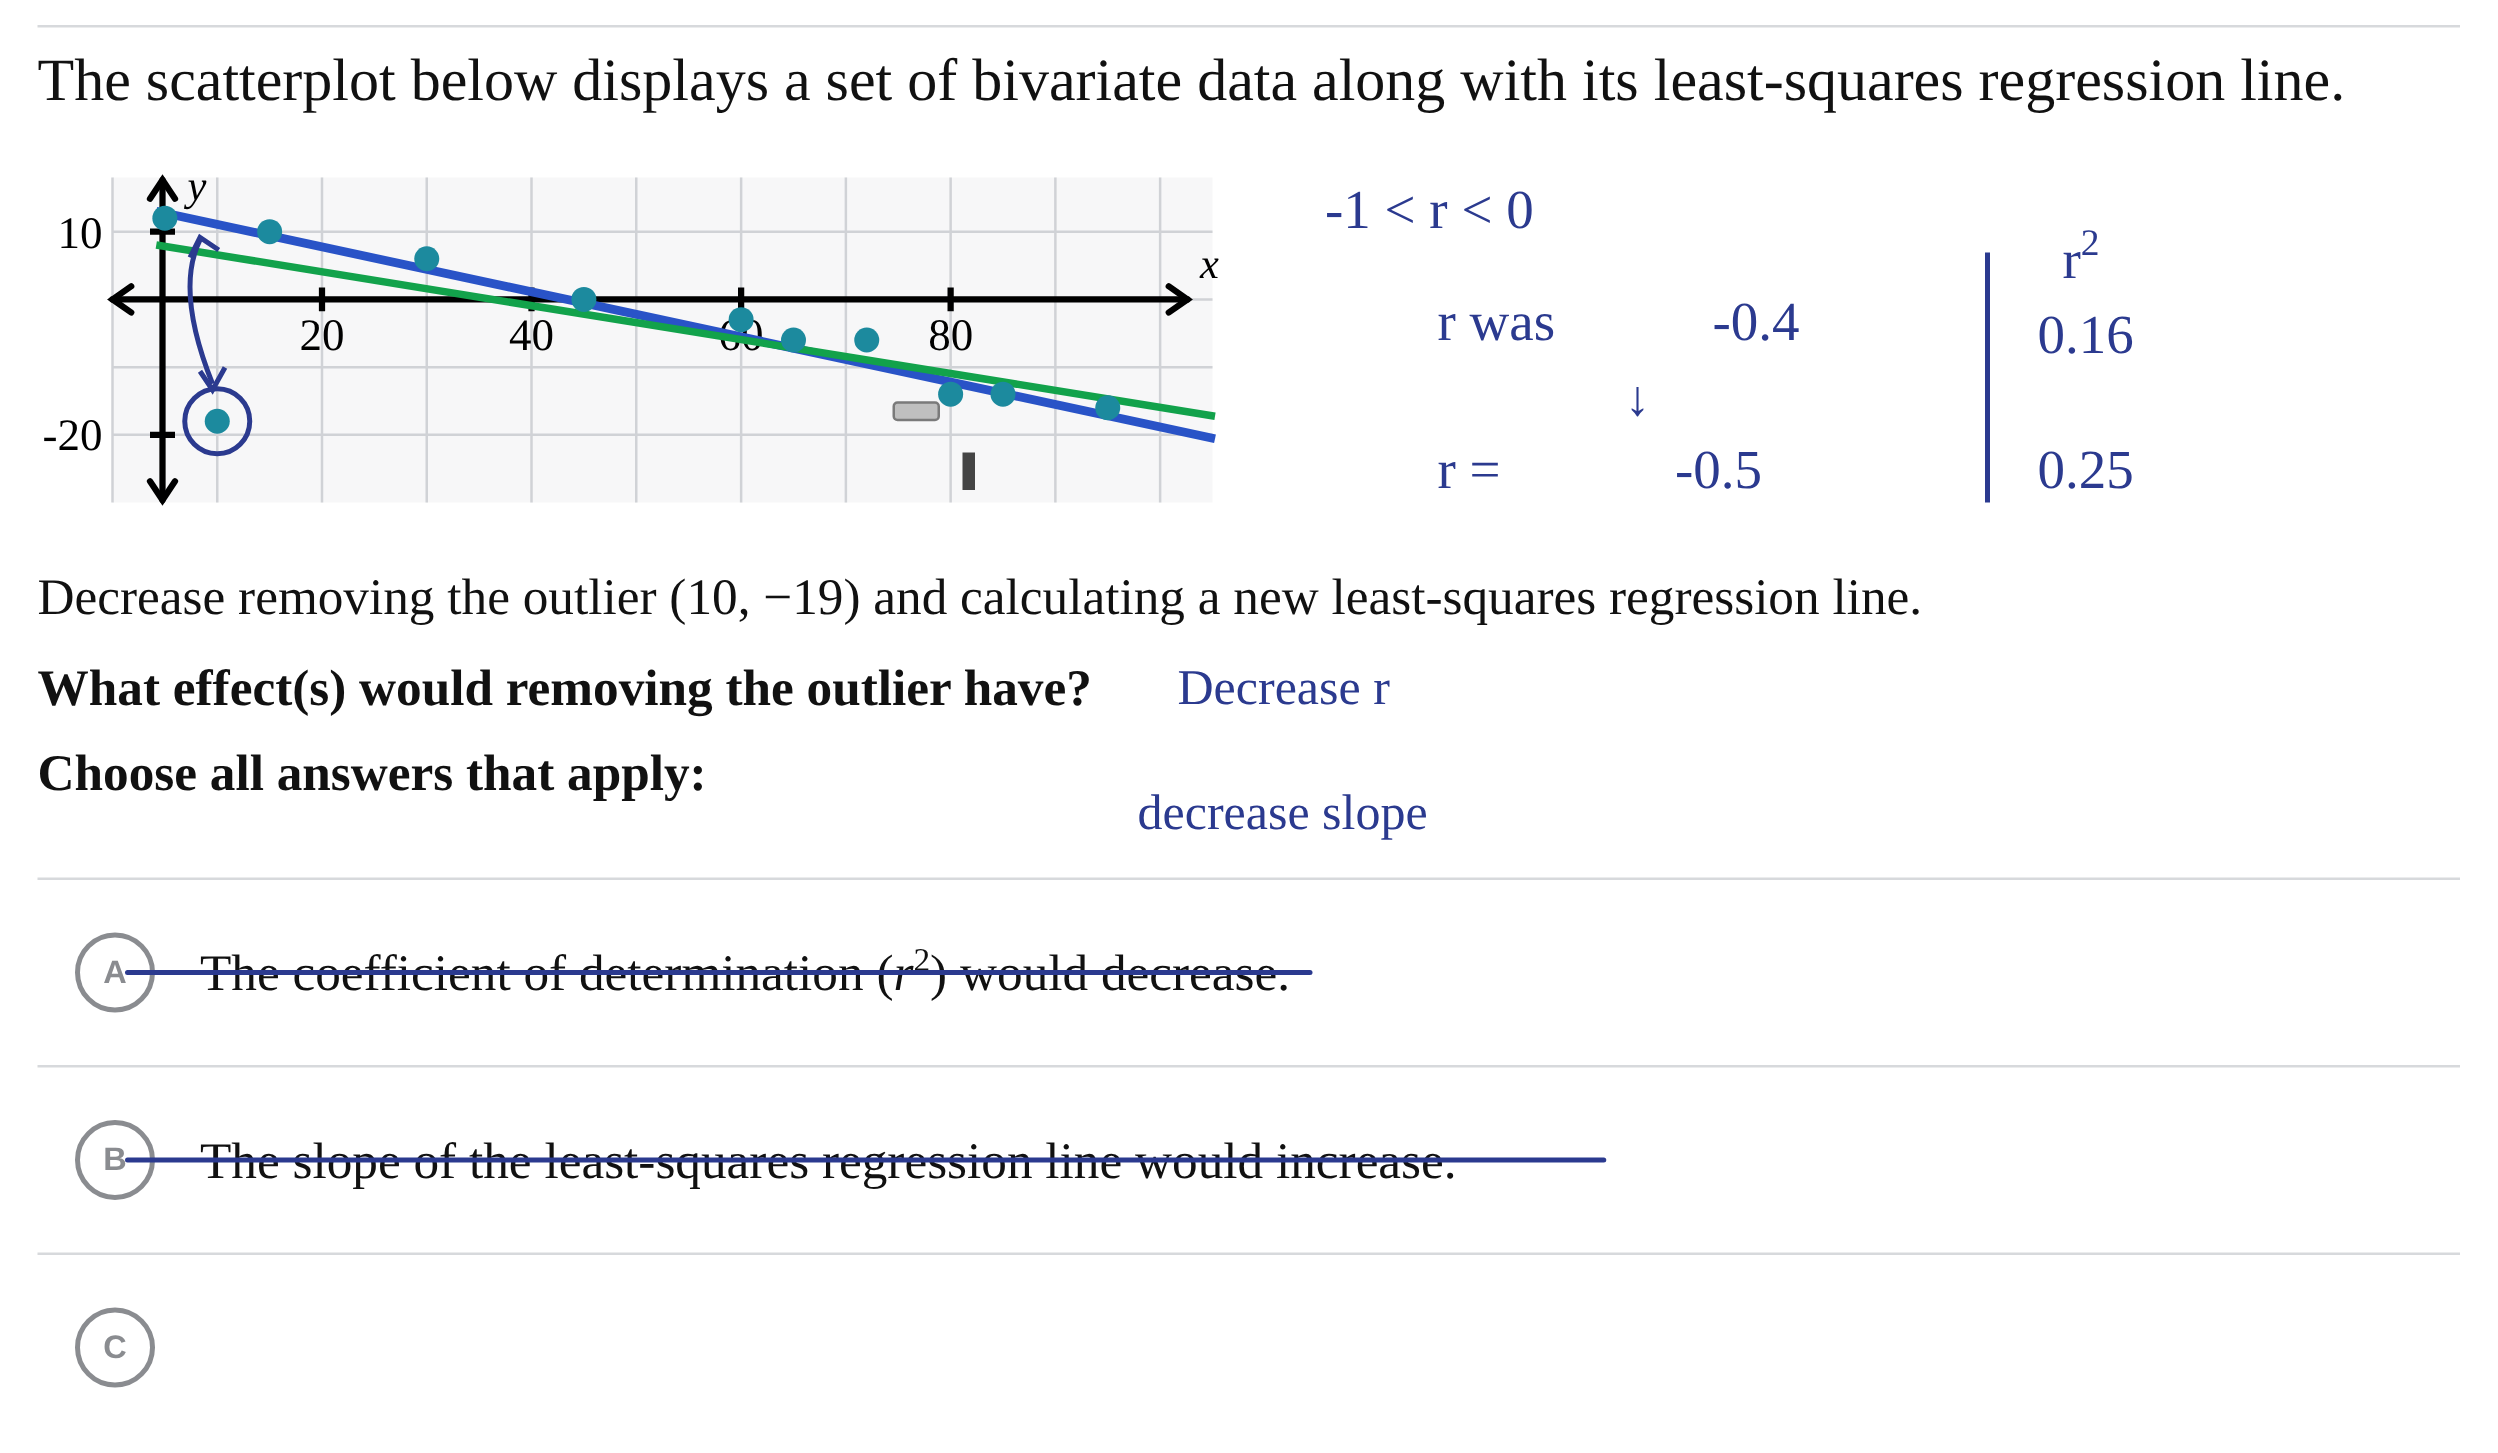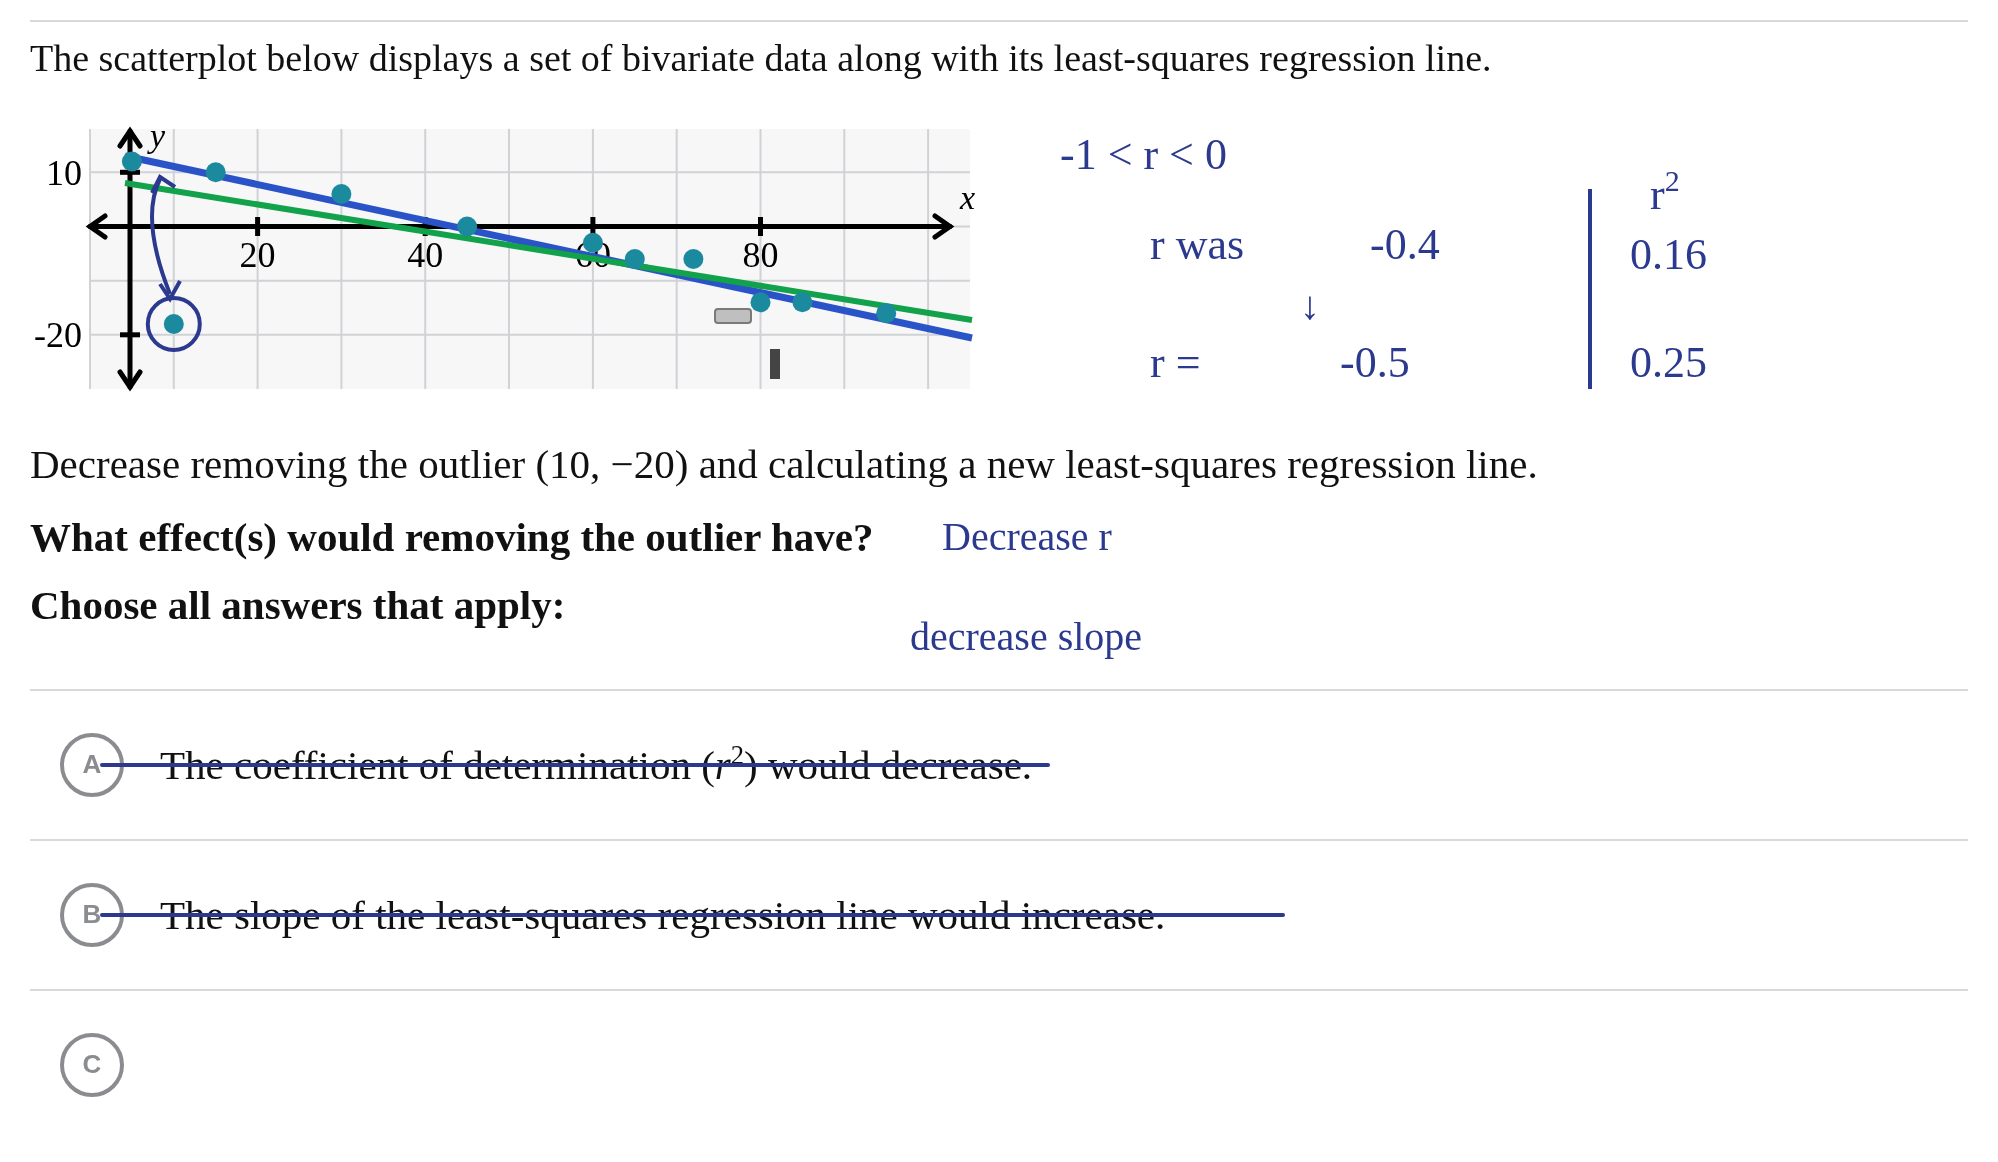--- a/index.html
+++ b/index.html
@@ -8,21 +8,21 @@
     background: #ffffff;
     font-family: "Times New Roman", Georgia, serif;
     color: #111;
   }
   .page {
     width: 1998px;
     box-sizing: border-box;
     padding: 20px 30px 60px 30px;
   }
   .intro {
-    font-size: 38px;
+    font-size: 48px;
     line-height: 1.3;
     padding: 12px 0 18px 0;
     border-top: 2px solid #d7d9dc;
   }
   .figure-row {
     display: flex;
     align-items: flex-start;
     gap: 40px;
     margin-top: 8px;
   }
@@ -222,21 +222,21 @@
           <text x="600" y="100"><tspan>r</tspan><tspan dy="-18" font-size="30">2</tspan></text>
           <text x="580" y="160">0.16</text>
           <text x="580" y="268">0.25</text>
         </g>
       </svg>
     </div>
   </div>
 
   <div class="prompt-block" style="position:relative;">
     <div class="prompt-line1">
-      <span>Decrease removing the outlier </span><span>(10, −20)</span><span> and calculating a new least-squares regression line.</span>
+      <span>Decrease removing the outlier </span><span>(10, −19)</span><span> and calculating a new least-squares regression line.</span>
     </div>
     <div style="position:relative;">
       <div class="prompt-line2">What effect(s) would removing the outlier have?</div>
       <div class="prompt-line3">Choose all answers that apply:</div>
       <div class="hand-notes2" style="left:912px; top:0;">Decrease r</div>
       <div class="hand-notes2" style="left:880px; top:60px;margin-top:40px;">decrease slope</div>
     </div>
   </div>
 
   <div class="choices">

